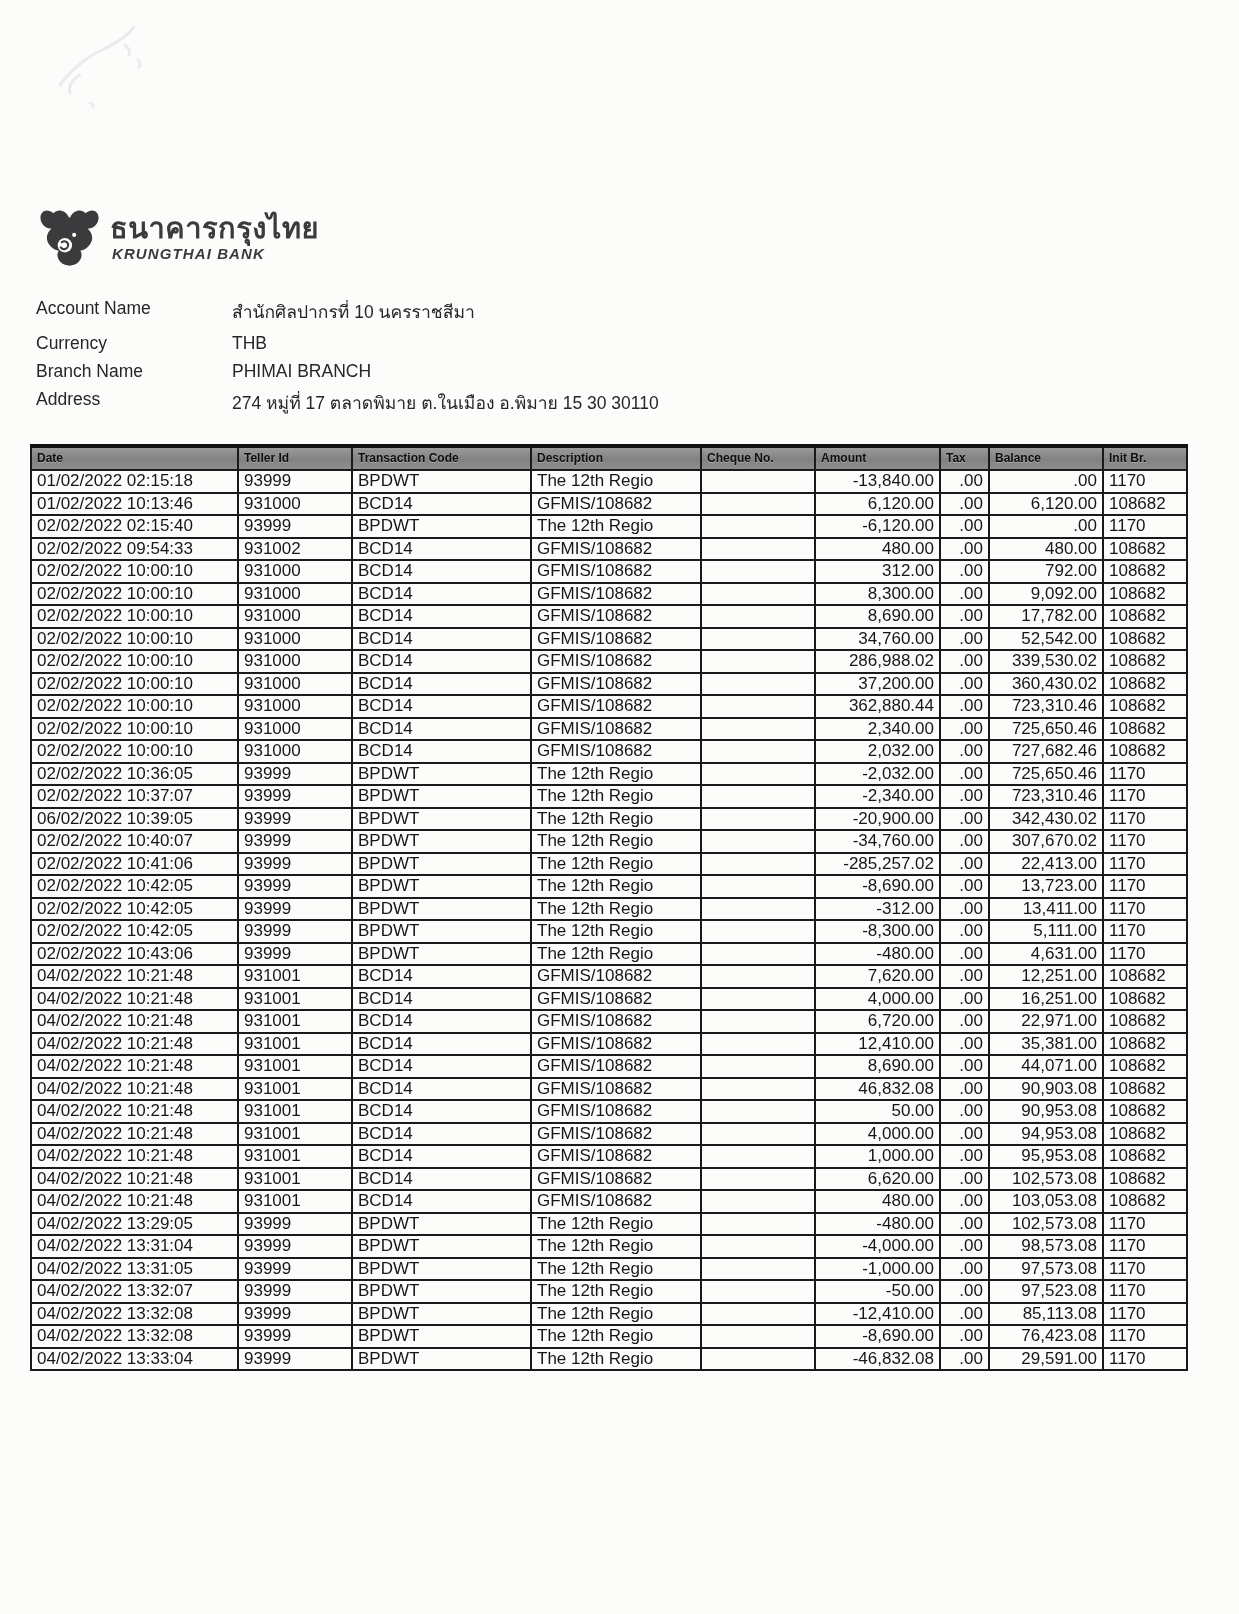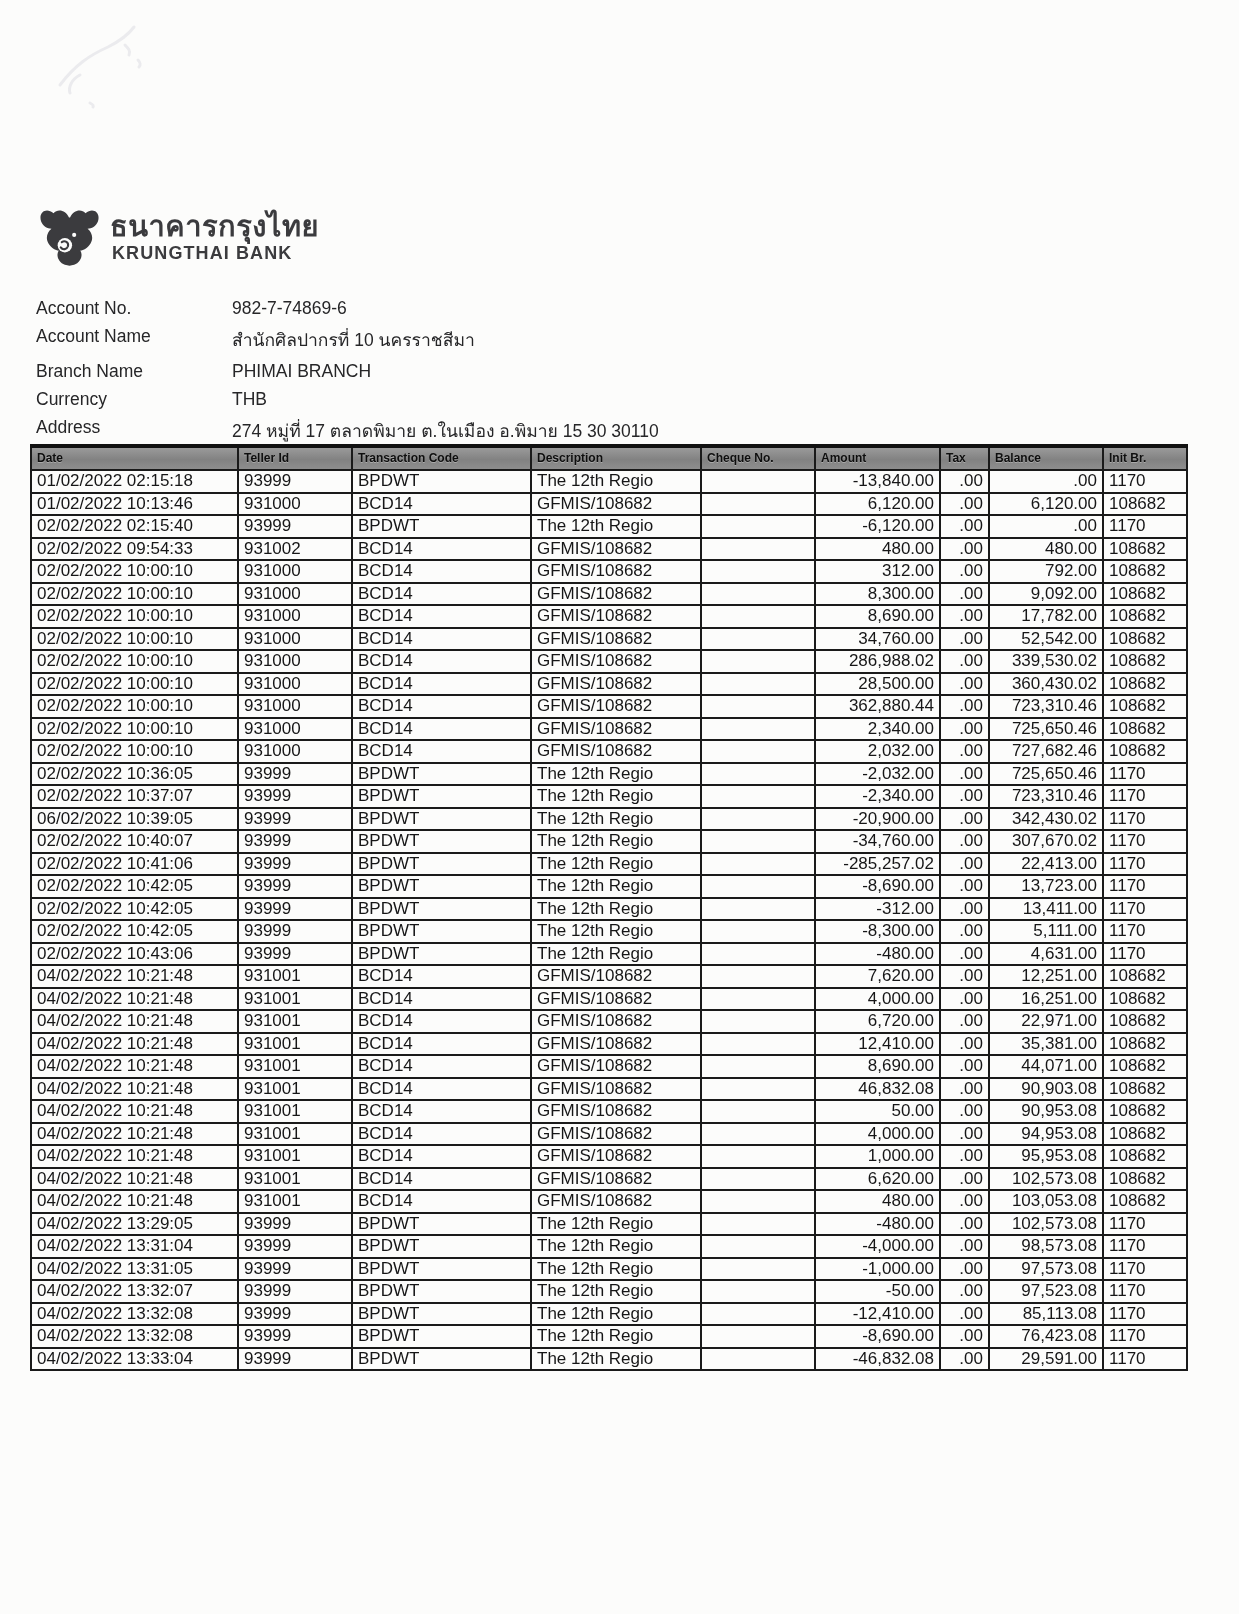--- a/index.html
+++ b/index.html
@@ -13,21 +13,21 @@
     overflow:hidden;
   }
   
   .smudge{position:absolute;left:30px;top:5px;opacity:.55;}
 
   
   .logo-row{position:absolute;left:38px;top:205px;display:flex;align-items:center;gap:10px;}
   .bird{width:62px;height:64px;}
   .bank-names{display:flex;flex-direction:column;line-height:1;}
   .bank-thai{font-size:29px;font-weight:bold;color:#3b3b3e;letter-spacing:.5px;}
-  .bank-eng{font-size:18px;font-weight:bold;color:#3b3b3e;letter-spacing:1.1px;margin-top:3px;margin-left:2px;}
+  .bank-eng{font-size:15px;font-weight:bold;color:#3b3b3e;letter-spacing:1.1px;margin-top:3px;margin-left:2px;font-style:italic;}
 
   
   .acct{position:absolute;left:36px;top:298px;width:1000px;}
   .acct-row{display:flex;font-size:17.5px;color:#262628;margin-bottom:7px;}
   .acct-label{width:196px;flex:0 0 196px;}
   .acct-value{flex:1;}
 
   
   .tbl-wrap{position:absolute;left:30px;top:444px;width:1158px;}
   table.tx{
@@ -76,34 +76,30 @@
       <circle cx="70" cy="58" r="4" fill="#fcfcfb"></circle>
     </svg>
     <div class="bank-names">
       <span class="bank-thai">ธนาคารกรุงไทย</span>
       <span class="bank-eng">KRUNGTHAI BANK</span>
     </div>
   </div>
 
   <div class="acct">
     <div class="acct-row">
-      <span class="acct-label">Account No.</span>
-      <span class="acct-value">982-7-74869-6</span>
-    </div>
-    <div class="acct-row">
       <span class="acct-label">Account Name</span>
       <span class="acct-value">สำนักศิลปากรที่ 10 นครราชสีมา</span>
     </div>
     <div class="acct-row">
+      <span class="acct-label">Currency</span>
+      <span class="acct-value">THB</span>
+    </div>
+    <div class="acct-row">
       <span class="acct-label">Branch Name</span>
       <span class="acct-value">PHIMAI BRANCH</span>
-    </div>
-    <div class="acct-row">
-      <span class="acct-label">Currency</span>
-      <span class="acct-value">THB</span>
     </div>
     <div class="acct-row">
       <span class="acct-label">Address</span>
       <span class="acct-value">274 หมู่ที่ 17 ตลาดพิมาย ต.ในเมือง อ.พิมาย 15 30 30110</span>
     </div>
   </div>
 
   <div class="tbl-wrap">
     <table class="tx">
       <colgroup>
@@ -229,21 +225,21 @@
             <td class="al-right">.00</td>
             <td class="al-right">339,530.02</td>
             <td class="al-left">108682</td>
           </tr>
           <tr>
             <td class="al-left">02/02/2022 10:00:10</td>
             <td class="al-left">931000</td>
             <td class="al-left">BCD14</td>
             <td class="al-left">GFMIS/108682</td>
             <td class="al-left"></td>
-            <td class="al-right">28,500.00</td>
+            <td class="al-right">37,200.00</td>
             <td class="al-right">.00</td>
             <td class="al-right">360,430.02</td>
             <td class="al-left">108682</td>
           </tr>
           <tr>
             <td class="al-left">02/02/2022 10:00:10</td>
             <td class="al-left">931000</td>
             <td class="al-left">BCD14</td>
             <td class="al-left">GFMIS/108682</td>
             <td class="al-left"></td>

